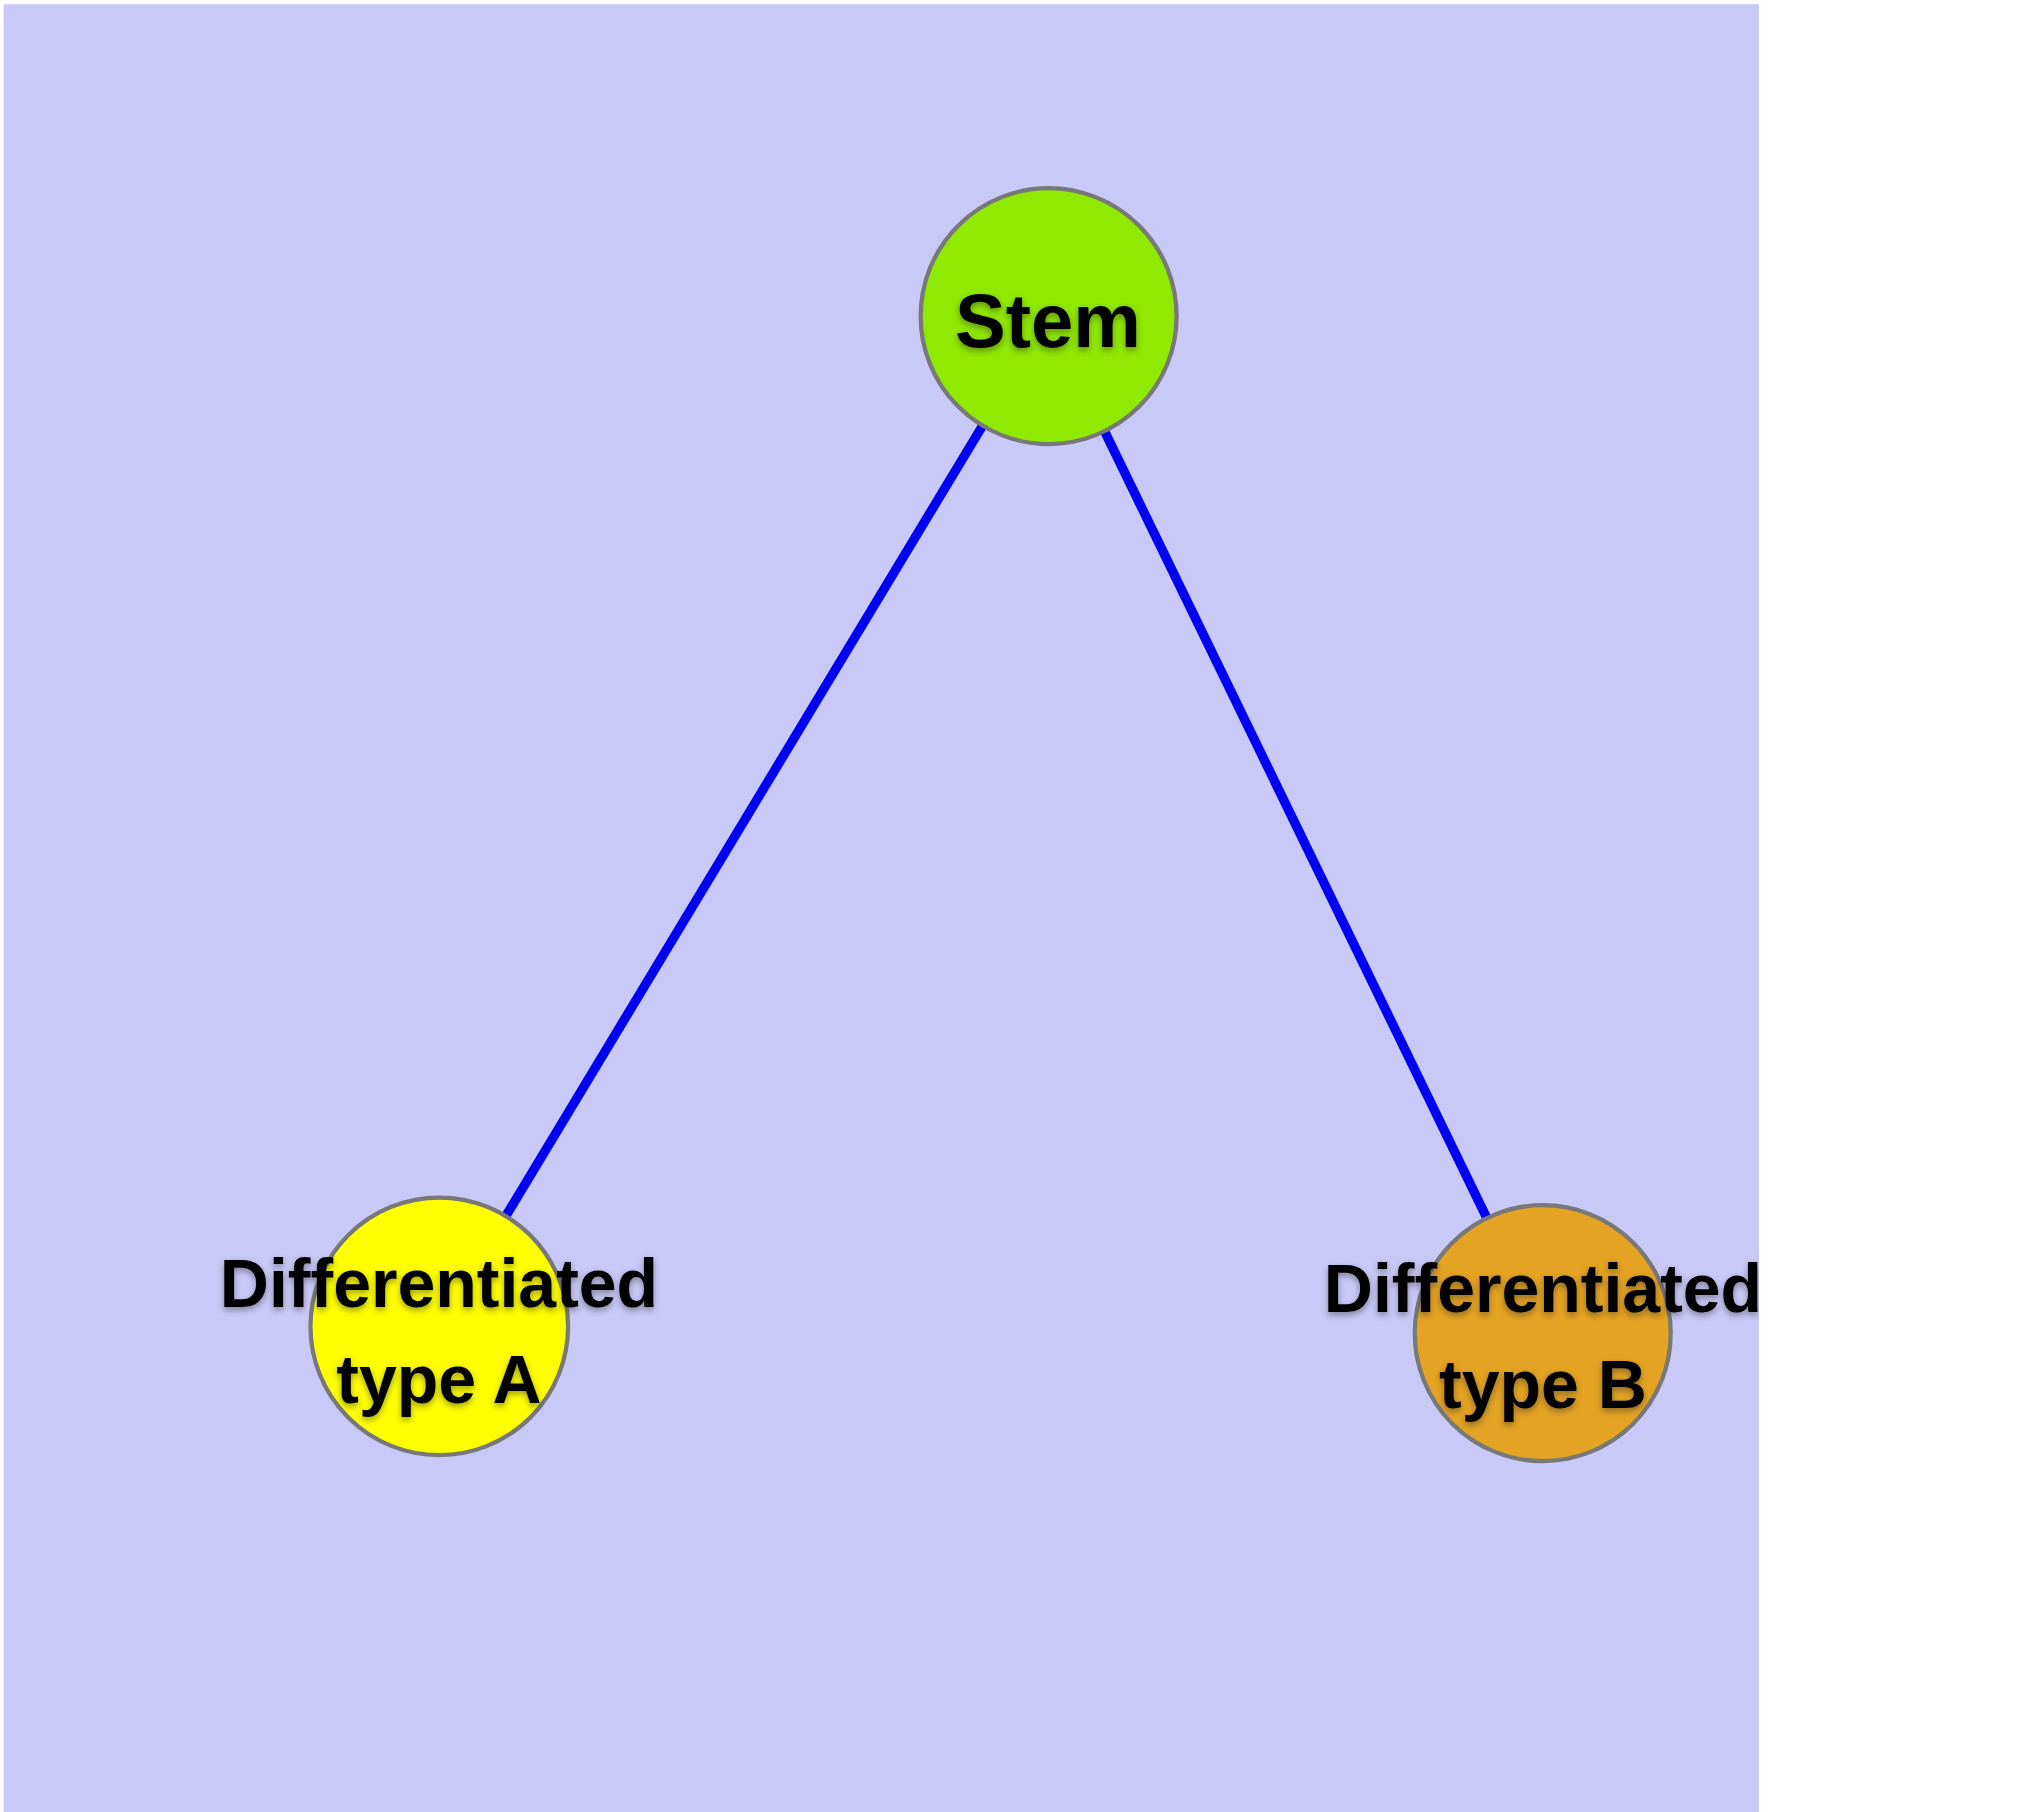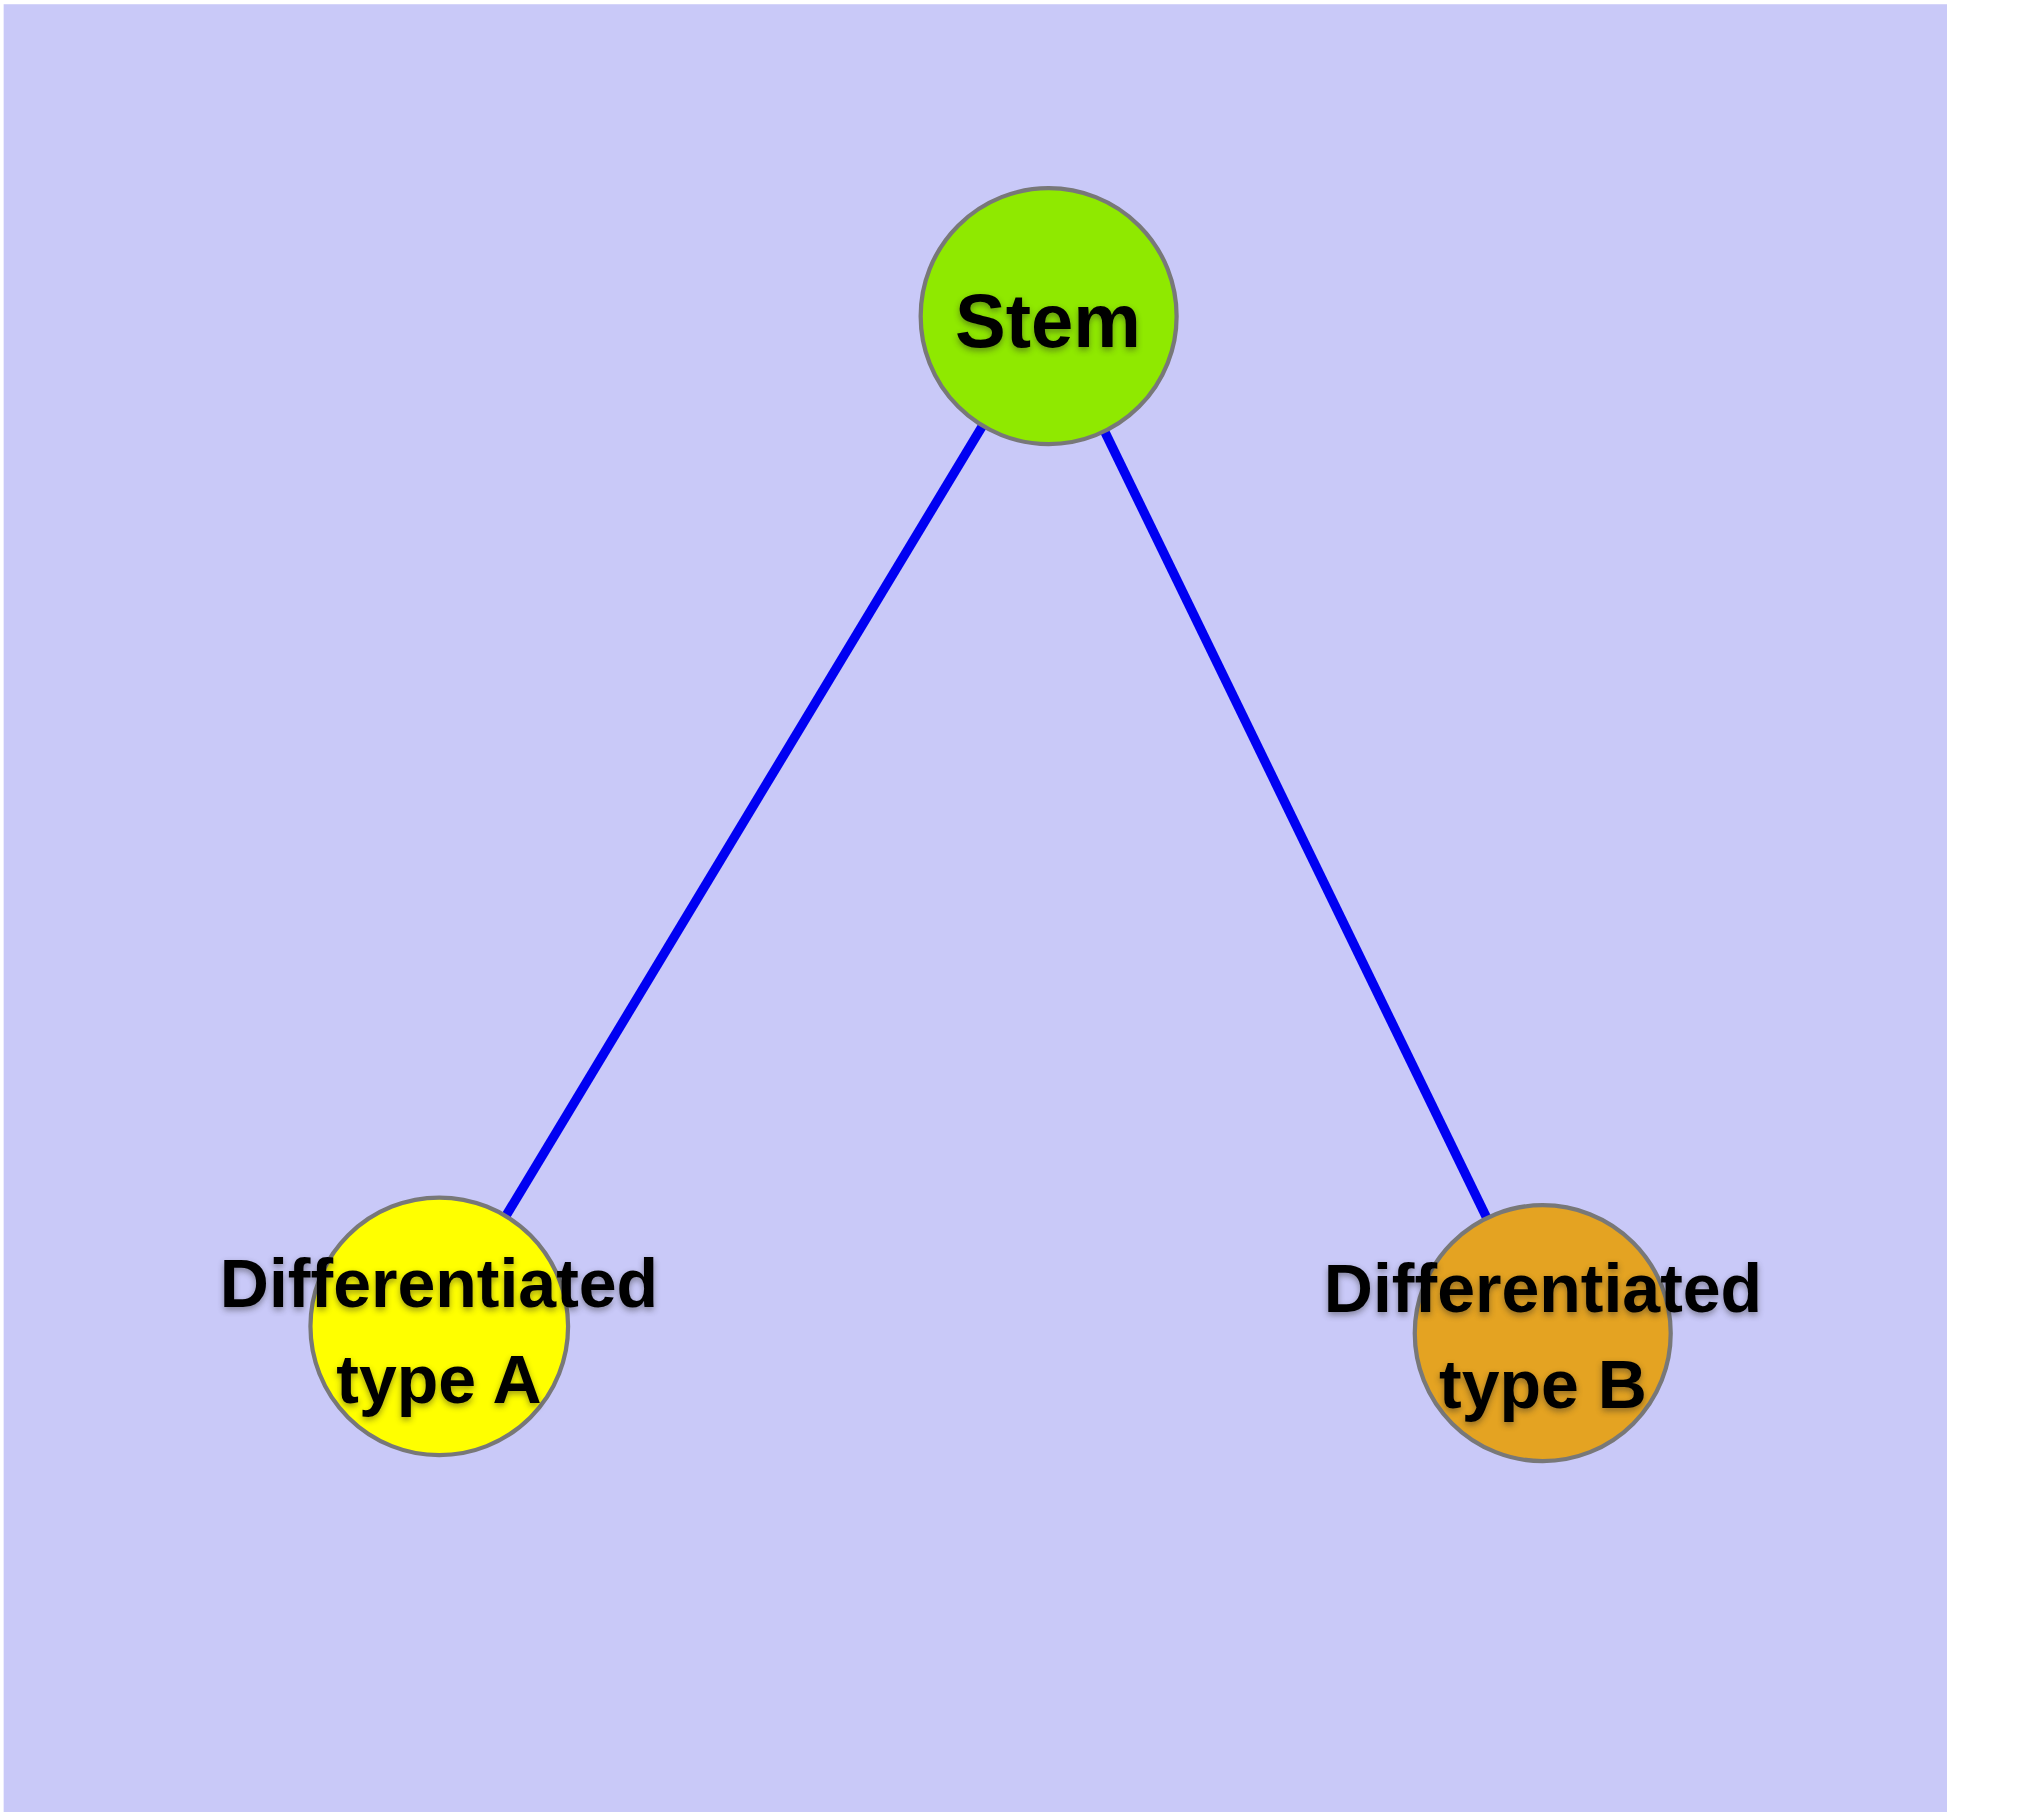--- a/index.html
+++ b/index.html
@@ -3,21 +3,21 @@
 <meta charset="utf-8">
 <style>
   html, body {
     margin: 0;
     padding: 0;
     background: #ffffff;
     font-family: "Liberation Sans", sans-serif;
   }
   .stage {
     position: relative;
-    width: 1947px;
+    width: 1759px;
     height: 1812px;
     overflow: hidden;
   }
   .stage svg {
     position: absolute;
     left: 0;
     top: 0;
     display: block;
   }
   .edge {

